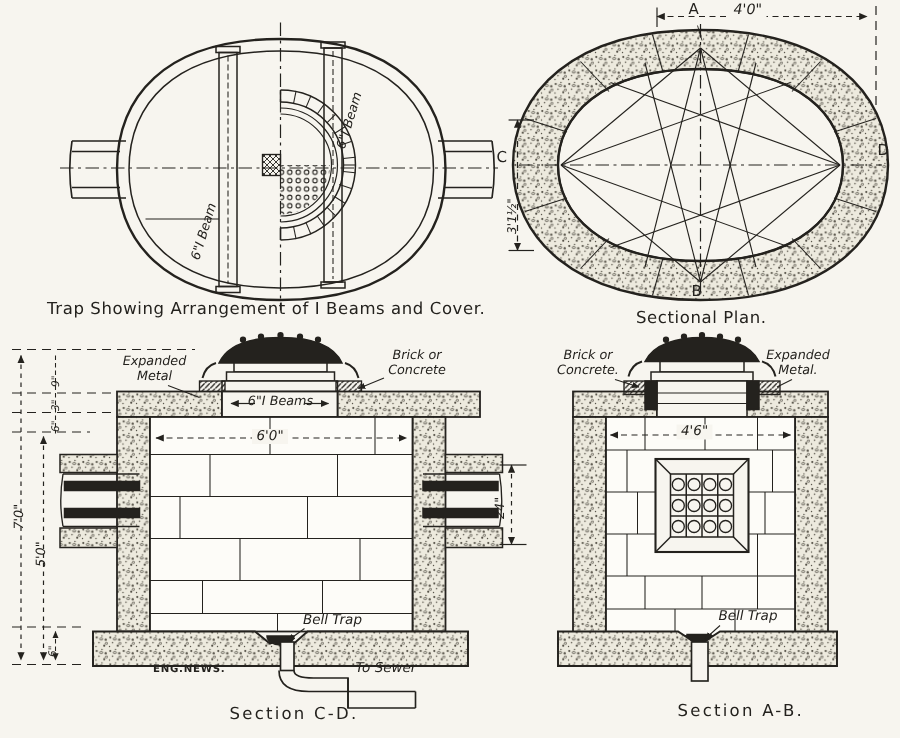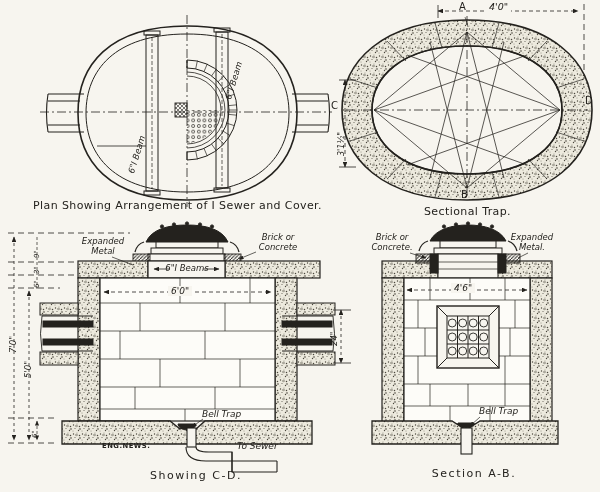--- a/index.html
+++ b/index.html
@@ -351,52 +351,52 @@
     <path d="M372,421 L452,421 L466,430 L480,421 L558,421 L558,444 L372,444 Z" fill="url(#stip)" stroke-width="1.3"></path>
     <path d="M458,423 a8,5 0 0 0 16,0 Z" fill="#24221e"></path>
     <rect x="461" y="428" width="11" height="26" fill="#f7f5ef" stroke-width="1.1"></rect>
     <line x1="480" y1="417" x2="470" y2="426" stroke-width=".7" marker-end="url(#ah)"></line>
 
     <line x1="410" y1="253" x2="426" y2="258" stroke-width=".7" marker-end="url(#ah)"></line>
     <line x1="528" y1="253" x2="518" y2="258" stroke-width=".7"></line>
   </g>
 </svg>
 
-<div class="lbl ctr" style="left:20px;top:200px;width:315px;font-size:11px;letter-spacing:.4px;">Plan Showing Arrangement of I Sewer and Cover.</div>
+<div class="lbl ctr" style="left:20px;top:200px;width:315px;font-size:11px;letter-spacing:.4px;">Trap Showing Arrangement of I Beams and Cover.</div>
 
 <div class="lbl it rotB" style="left:127px;top:172px;font-size:8.5px;">6"I Beam</div>
 <div class="lbl it rotB" style="left:224px;top:98px;font-size:8.5px;">6"I Beam</div>
 
 <div class="lbl" style="left:331px;top:100px;font-size:10px;">C</div>
 <div class="lbl" style="left:585px;top:95px;font-size:10px;">D</div>
 <div class="lbl" style="left:459px;top:1px;font-size:10px;">A</div>
 <div class="lbl" style="left:461px;top:189px;font-size:10px;">B</div>
 <div class="lbl it dimbg" style="left:486px;top:2px;font-size:9.5px;">4'0"</div>
 <div class="lbl it rot90" style="left:337px;top:156px;font-size:8px;">3'1½"</div>
-<div class="lbl ctr" style="left:390px;top:206px;width:155px;font-size:11px;letter-spacing:.4px;">Sectional  Trap.</div>
+<div class="lbl ctr" style="left:390px;top:206px;width:155px;font-size:11px;letter-spacing:.4px;">Sectional  Plan.</div>
 
 <div class="lbl it ctr" style="left:72px;top:237px;width:62px;font-size:8.5px;">Expanded
 Metal</div>
 <div class="lbl it ctr" style="left:250px;top:233px;width:56px;font-size:8.5px;">Brick or
 Concrete</div>
 <div class="lbl it ctr" style="left:150px;top:264px;width:74px;font-size:8.5px;">6"I Beams</div>
 <div class="lbl it dimbg" style="left:168px;top:286px;font-size:9px;">6'0"</div>
 <div class="lbl it rot90" style="left:9px;top:353px;font-size:8.5px;">7'0"</div>
 <div class="lbl it rot90" style="left:24px;top:378px;font-size:8.5px;">5'0"</div>
 <div class="lbl it rot90 sm" style="left:33px;top:258px;">9"</div>
 <div class="lbl it rot90 sm" style="left:33px;top:274px;">3"</div>
 <div class="lbl it rot90 sm" style="left:33px;top:288px;">6"</div>
 <div class="lbl it rot90 sm" style="left:31px;top:438px;">6"</div>
 <div class="lbl it" style="left:202px;top:409px;font-size:9px;">Bell Trap</div>
 <div class="lbl it" style="left:237px;top:441px;font-size:9px;">To Sewer</div>
 <div class="lbl" style="left:58px;top:443px;font-size:6.8px;font-weight:bold;letter-spacing:.5px;text-transform:uppercase;margin-left:44px;">Eng.News.</div>
-<div class="lbl ctr cap" style="left:134px;top:470px;width:124px;font-size:11px;font-weight:normal;">Showing C-D.</div>
+<div class="lbl ctr cap" style="left:134px;top:470px;width:124px;font-size:11px;font-weight:normal;">Section C-D.</div>
 
 <div class="lbl it ctr" style="left:366px;top:233px;width:52px;font-size:8.5px;">Brick or
 Concrete.</div>
 <div class="lbl it ctr" style="left:506px;top:233px;width:52px;font-size:8.5px;">Expanded
 Metal.</div>
 <div class="lbl it dimbg" style="left:451px;top:283px;font-size:9px;">4'6"</div>
 <div class="lbl it rot90" style="left:330px;top:346px;font-size:8.5px;">24"</div>
 <div class="lbl it" style="left:479px;top:406px;font-size:9px;">Bell Trap</div>
-<div class="lbl ctr cap" style="left:412px;top:468px;width:124px;font-size:11px;font-weight:normal;">Section A-B.</div>
+<div class="lbl ctr cap" style="left:412px;top:468px;width:124px;font-size:11px;font-weight:normal;text-align:right;">Section A-B.</div>
 
 </div>
 
 </body></html>

